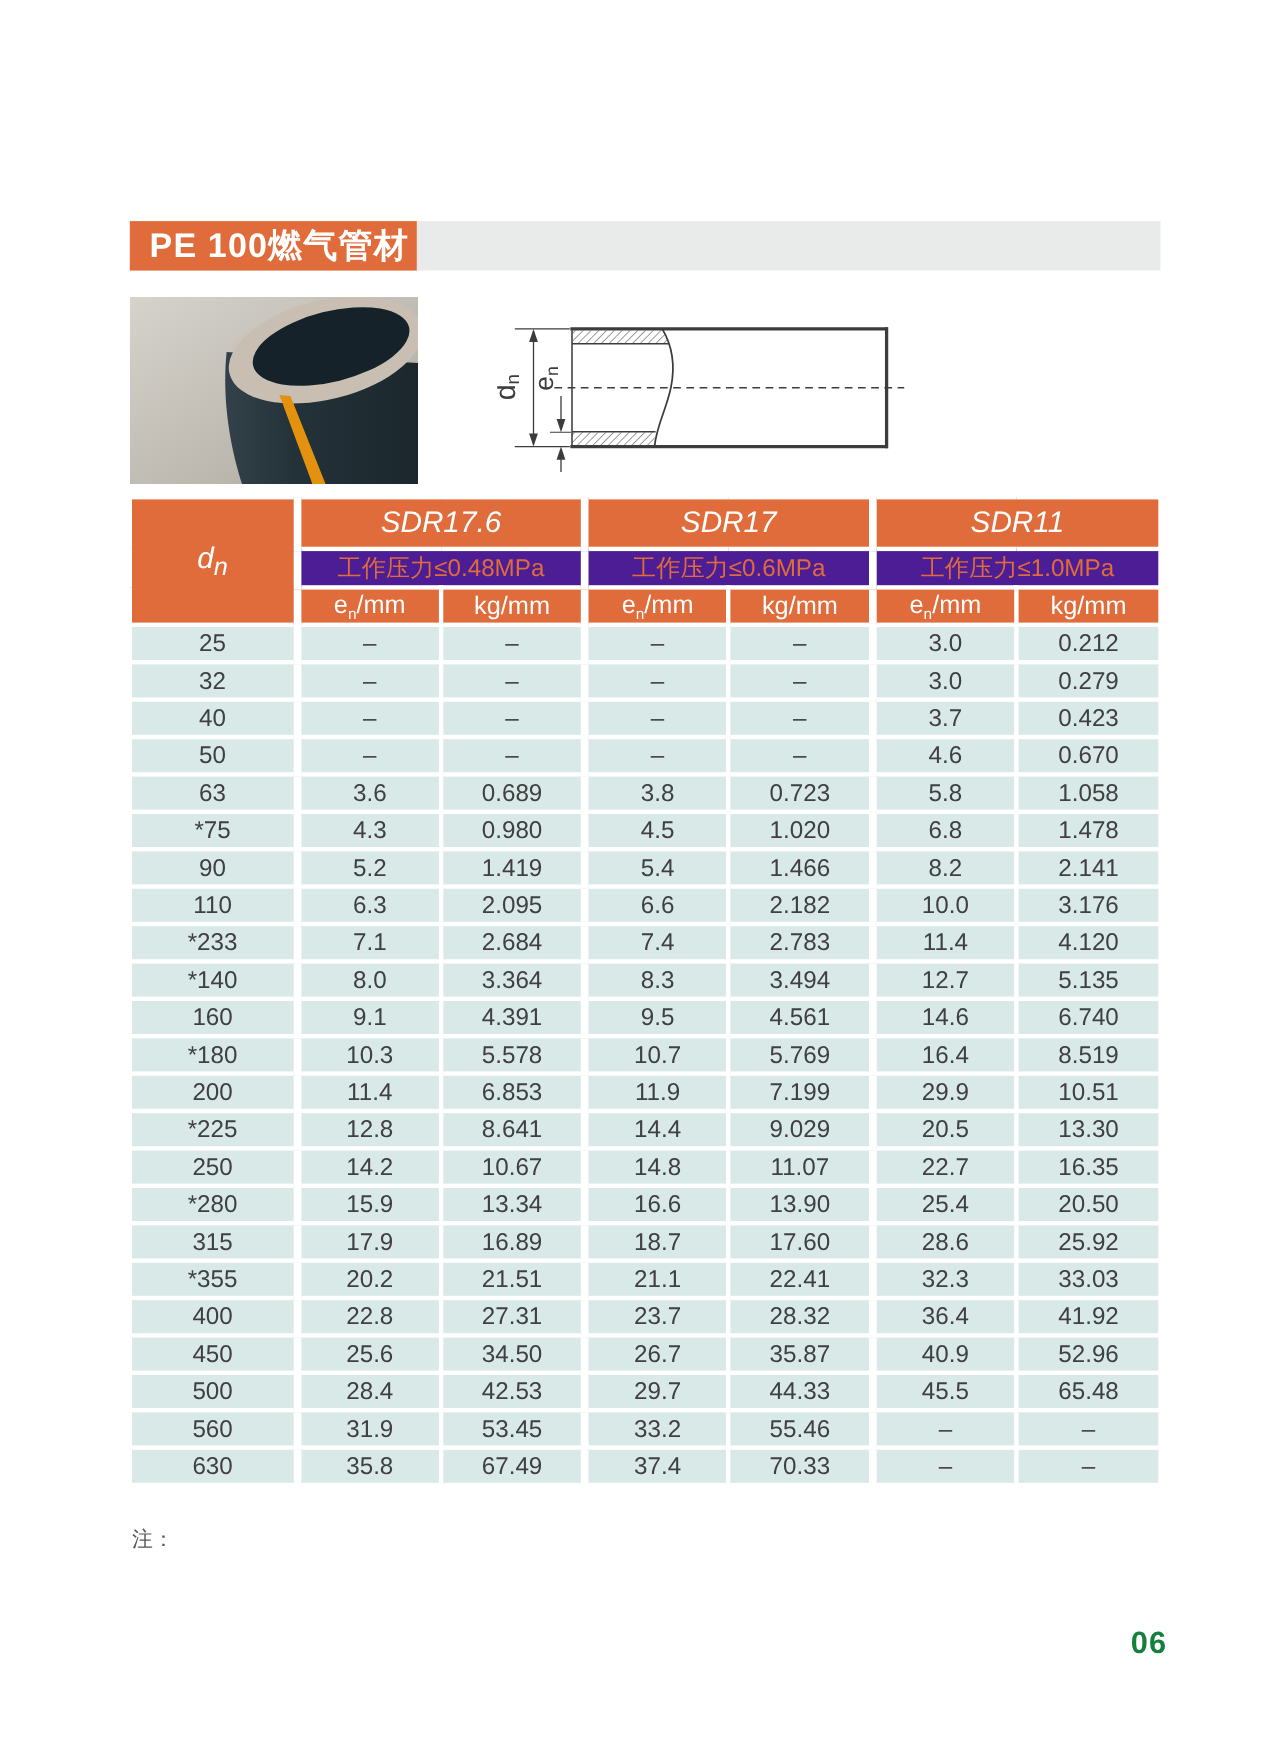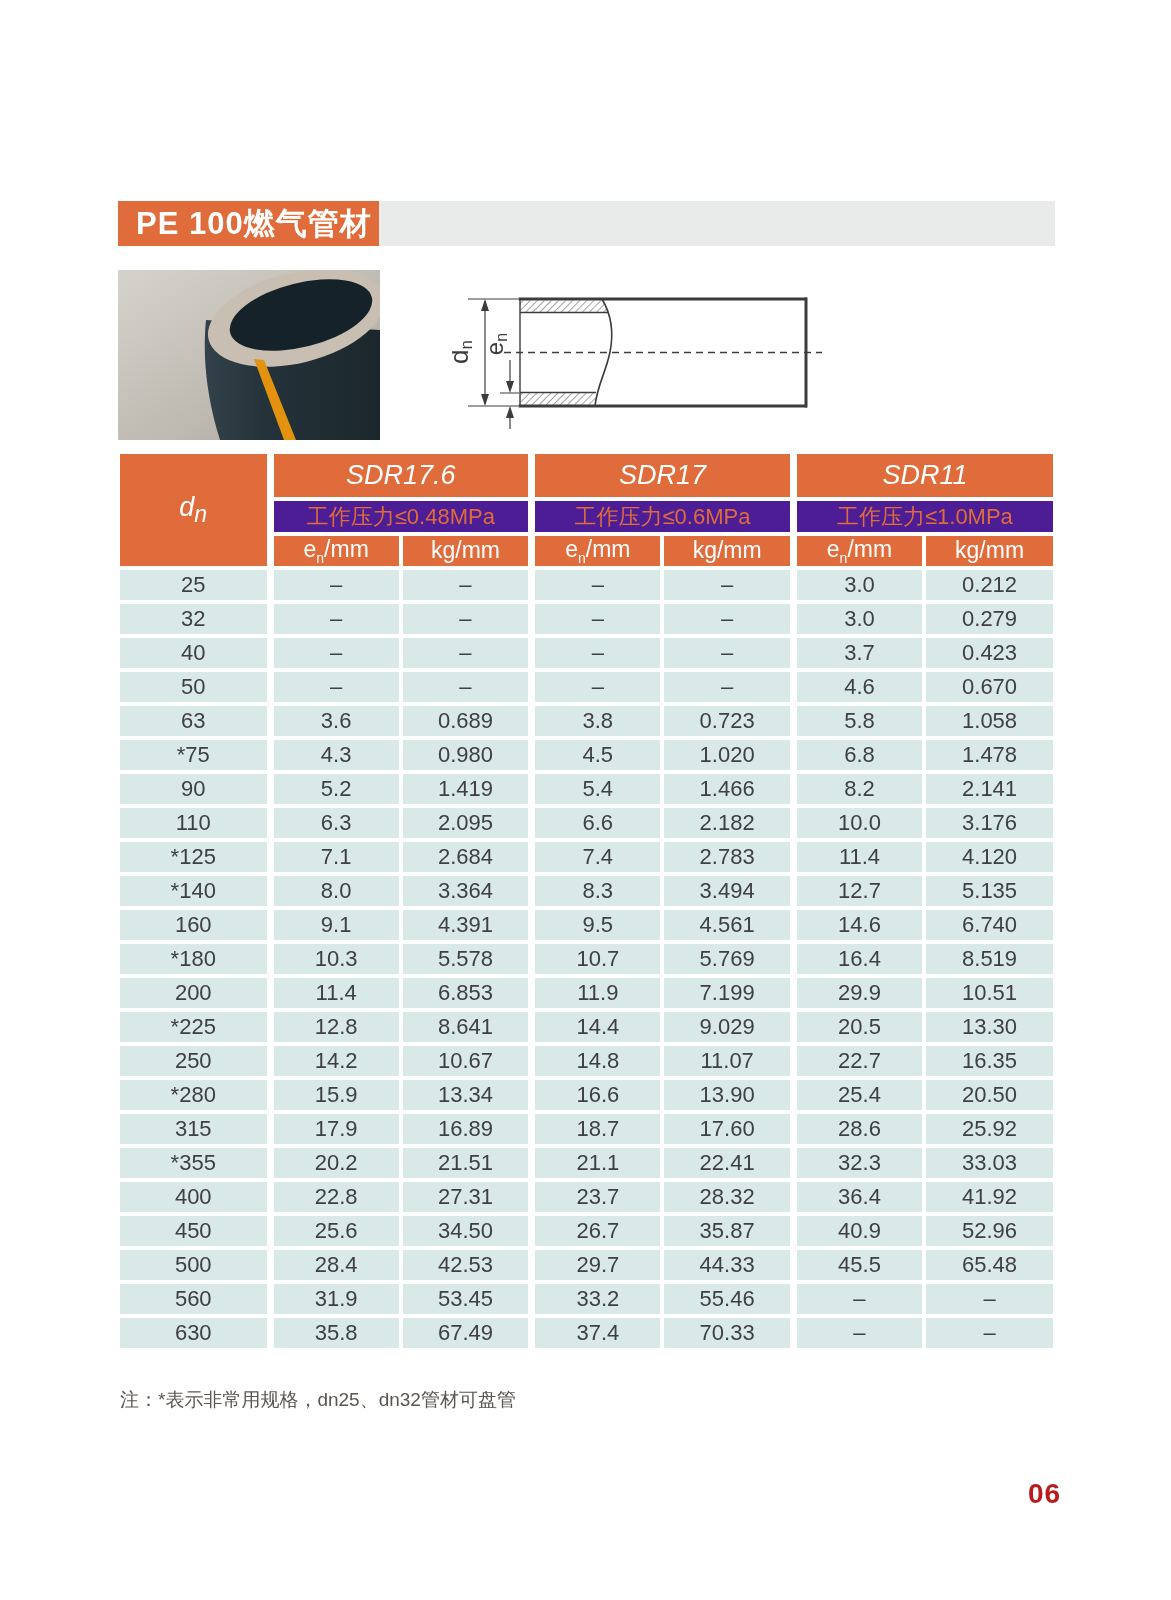--- a/index.html
+++ b/index.html
@@ -47,21 +47,21 @@
   .notes {
     position:absolute; left:120px; top:1384px; display:flex;
     color:#5a5551; font-size:19px; line-height:31px;
   }
   .notes .prefix { white-space:nowrap; }
   .note-lines div { white-space:nowrap; }
 
   
   .page-num {
     position:absolute; left:1028px; top:1478px;
-    color:#b91c1c; font-size:28px; font-weight:bold; letter-spacing:1px;
+    color:#15803d; font-size:28px; font-weight:bold; letter-spacing:1px;
   }
 </style>
 </head>
 <body>
 
 <div class="page">
 
   <div class="header-band">
     <div class="title-box">
       <span>PE 100燃气管材</span>
@@ -227,21 +227,21 @@
         <tr>
           <td>110</td>
           <td class="gs">6.3</td>
           <td>2.095</td>
           <td class="gs">6.6</td>
           <td>2.182</td>
           <td class="gs">10.0</td>
           <td>3.176</td>
         </tr>
         <tr>
-          <td>*125</td>
+          <td>*233</td>
           <td class="gs">7.1</td>
           <td>2.684</td>
           <td class="gs">7.4</td>
           <td>2.783</td>
           <td class="gs">11.4</td>
           <td>4.120</td>
         </tr>
         <tr>
           <td>*140</td>
           <td class="gs">8.0</td>
@@ -367,19 +367,18 @@
           <td>70.33</td>
           <td class="gs">–</td>
           <td>–</td>
         </tr>
       </tbody>
   </table>
 
   <div class="notes">
     <span class="prefix">注：</span>
     <div class="note-lines">
-      <div>*表示非常用规格，dn25、dn32管材可盘管</div>
     </div>
   </div>
 
   <div class="page-num">06</div>
 
 </div>
 
 </body></html>

